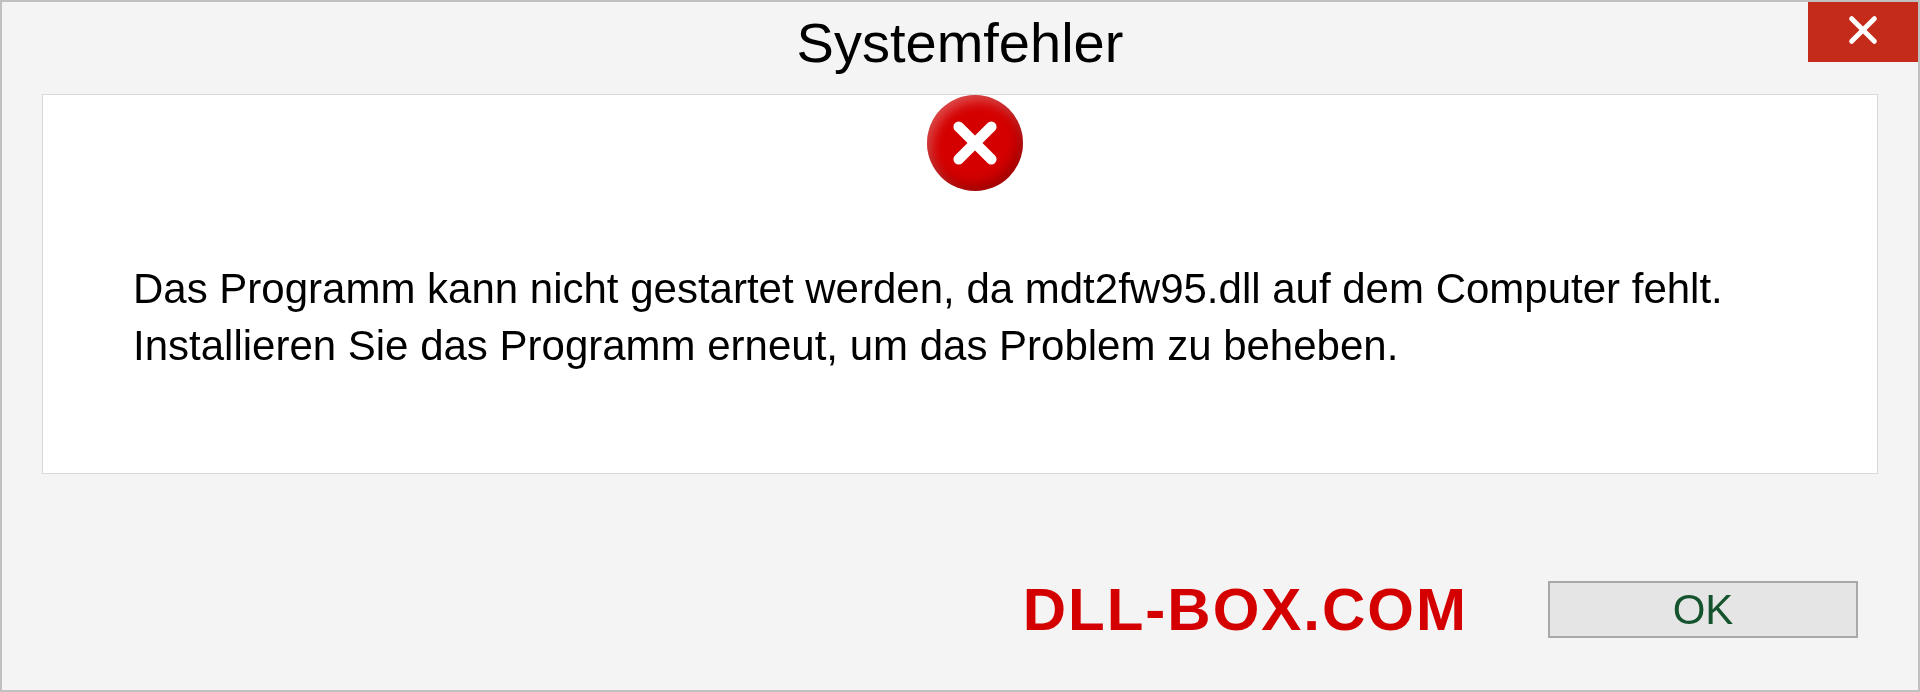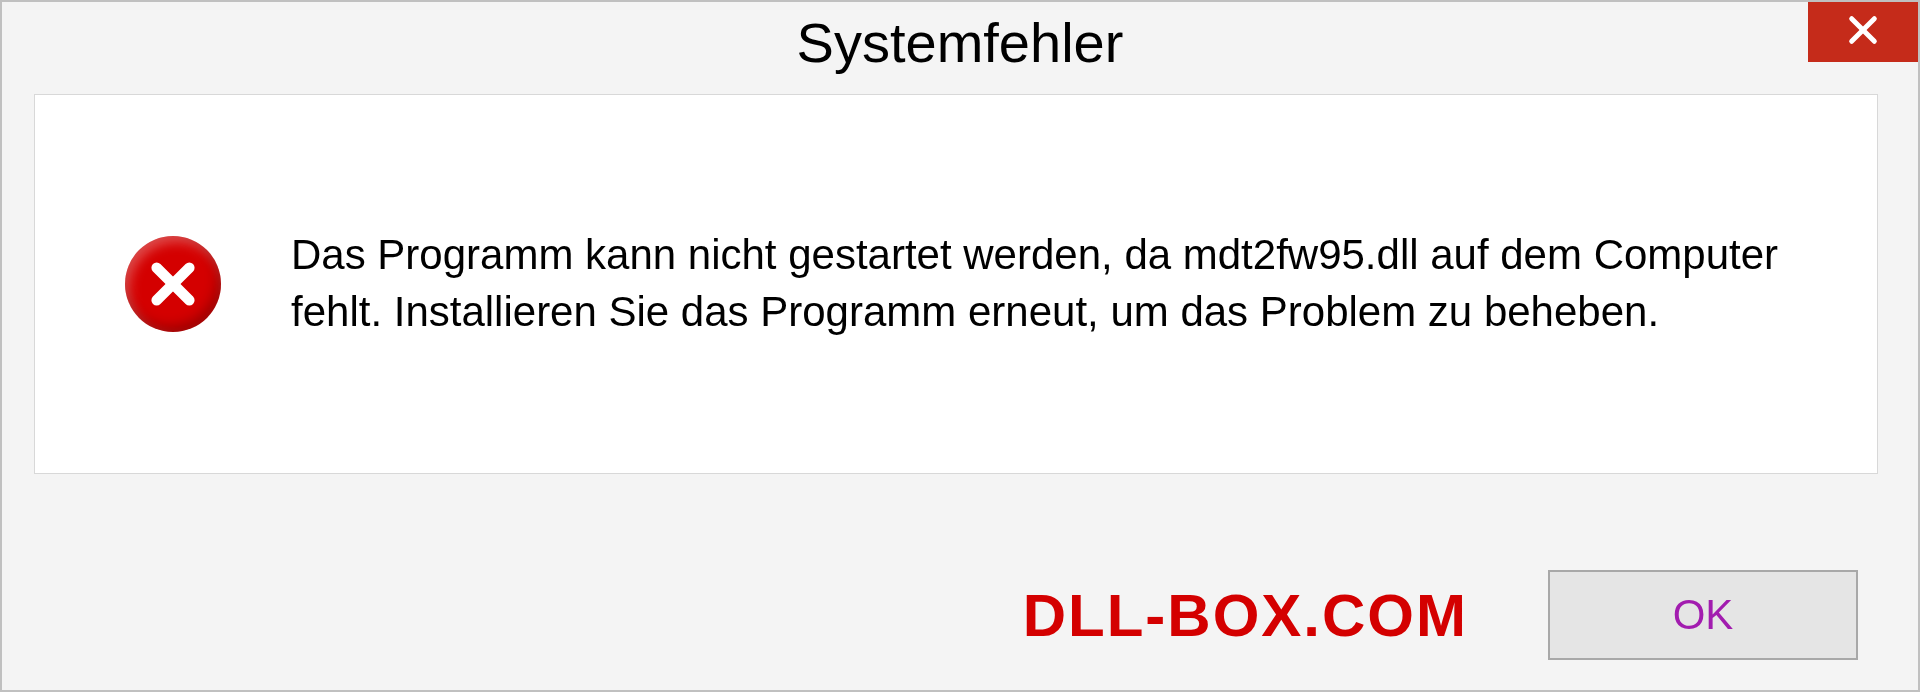--- a/index.html
+++ b/index.html
@@ -32,28 +32,29 @@
       width: 110px;
       height: 60px;
       background: #c52b1a;
       display: flex;
       align-items: center;
       justify-content: center;
       cursor: pointer;
     }
     .close-button svg { width: 34px; height: 34px; }
     .content-panel {
-      margin: 12px 40px 0 32px;
+      margin: 12px 40px 0 40px;
       background: #ffffff;
       border: 1px solid #d8d8d8;
       height: 380px;
       display: flex;
       align-items: center;
       padding: 0 60px 0 90px;
       gap: 70px;
+      flex-direction: column;
     }
     .error-icon {
       width: 96px;
       height: 96px;
       border-radius: 50%;
       background: #d40000;
       display: flex;
       align-items: center;
       justify-content: center;
       flex-shrink: 0;
@@ -61,43 +62,43 @@
     }
     .error-icon svg { width: 56px; height: 56px; }
     .error-message {
       font-size: 42px;
       line-height: 1.35;
       color: #000;
       font-weight: 400;
     }
     .bottom-bar {
       position: absolute;
-      bottom: 30px;
+      bottom: 46px;
       left: 0;
       right: 0;
       display: flex;
       align-items: center;
       justify-content: flex-end;
       padding: 0 60px;
       gap: 80px;
     }
     .watermark {
       font-size: 60px;
       font-weight: 800;
       color: #d40000;
       letter-spacing: 2px;
       font-family: Arial, sans-serif;
     }
     .ok-button {
       width: 310px;
-      height: 90px;
+      height: 57px;
       background: #e5e5e5;
       border: 2px solid #a8a8a8;
       font-size: 42px;
-      color: #a21caf;
+      color: #14532d;
       display: flex;
       align-items: center;
       justify-content: center;
       cursor: pointer;
     }
   </style>
 </head>
 <body>
 
 <div class="title-bar">

